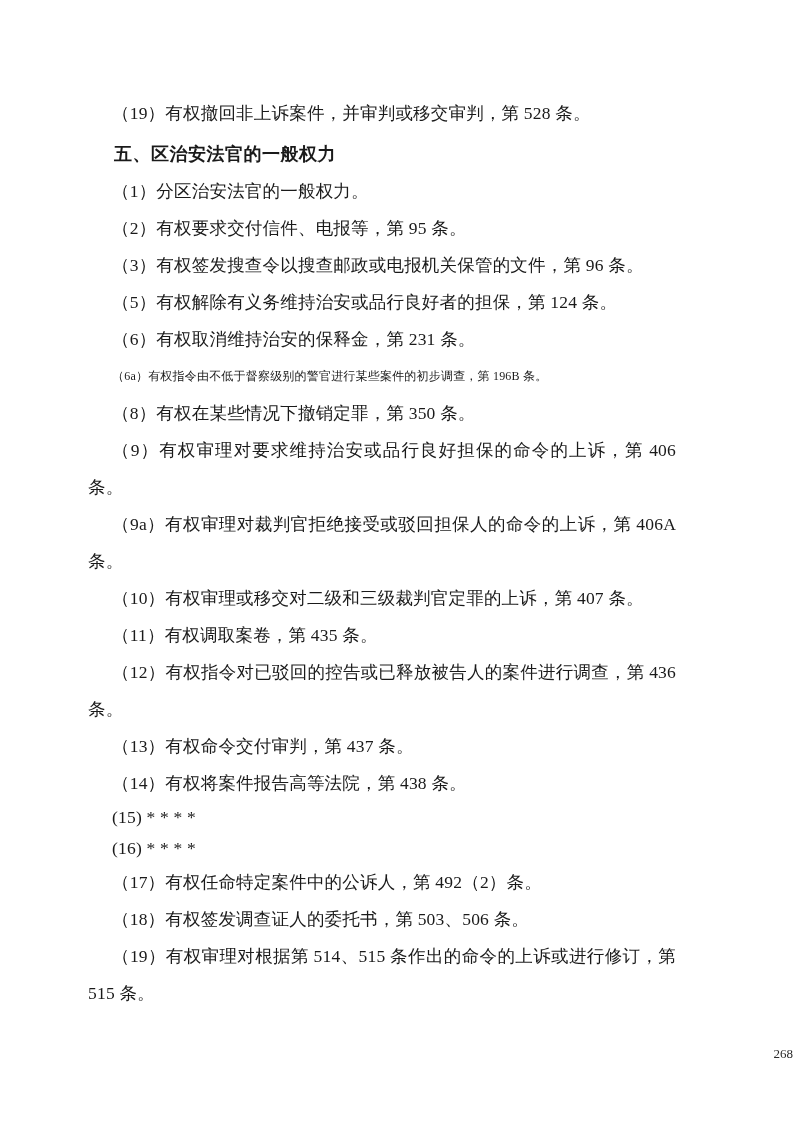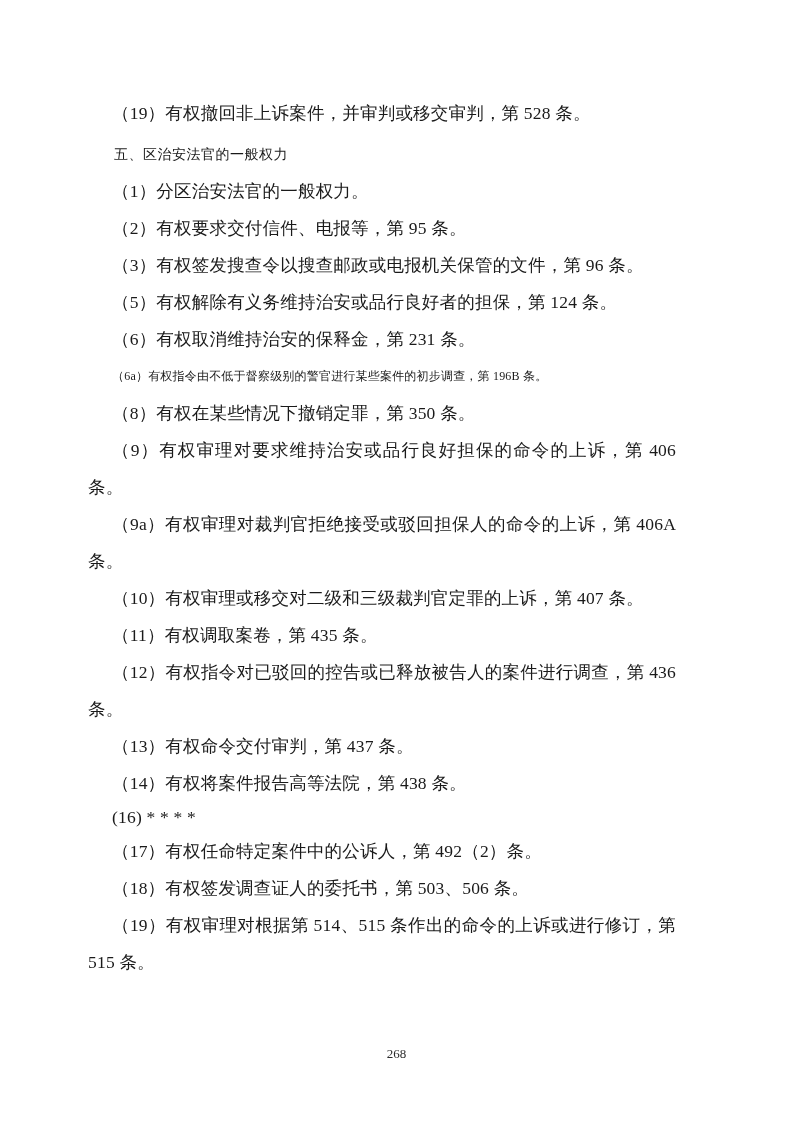--- a/index.html
+++ b/index.html
@@ -41,32 +41,32 @@
   }
   .line.small {
     font-size: 12px;
   }
   .line.latin {
     line-height: 31px;
   }
   .heading {
     margin: 4px 0 0 0;
     padding: 0;
-    font-size: 14px;
+    font-size: 18px;
     line-height: 37px;
-    font-weight: normal;
+    font-weight: bold;
     text-indent: 26px;
     letter-spacing: 0.5px;
   }
   .footer {
     position: absolute;
     left: 0;
     top: 1046px;
     width: 793px;
-    text-align: center;
+    text-align: right;
     font-size: 13px;
     line-height: 16px;
     color: #2a2a2a;
   }
 </style>
 </head>
 <body>
 
 <div class="page">
   <div class="content">
@@ -79,20 +79,21 @@
     <p class="line">（6）有权取消维持治安的保释金，第 231 条。</p>
     <p class="line small">（6a）有权指令由不低于督察级别的警官进行某些案件的初步调查，第 196B 条。</p>
     <p class="line">（8）有权在某些情况下撤销定罪，第 350 条。</p>
     <p class="line">（9）有权审理对要求维持治安或品行良好担保的命令的上诉，第 406 条。</p>
     <p class="line">（9a）有权审理对裁判官拒绝接受或驳回担保人的命令的上诉，第 406A 条。</p>
     <p class="line">（10）有权审理或移交对二级和三级裁判官定罪的上诉，第 407 条。</p>
     <p class="line">（11）有权调取案卷，第 435 条。</p>
     <p class="line">（12）有权指令对已驳回的控告或已释放被告人的案件进行调查，第 436 条。</p>
     <p class="line">（13）有权命令交付审判，第 437 条。</p>
     <p class="line">（14）有权将案件报告高等法院，第 438 条。</p>
+    <p class="line latin">(15) * * * *</p>
     <p class="line latin">(16) * * * *</p>
     <p class="line">（17）有权任命特定案件中的公诉人，第 492（2）条。</p>
     <p class="line">（18）有权签发调查证人的委托书，第 503、506 条。</p>
     <p class="line">（19）有权审理对根据第 514、515 条作出的命令的上诉或进行修订，第 515 条。</p>
 
   </div>
   <div class="footer">268</div>
 </div>
 
 </body></html>

